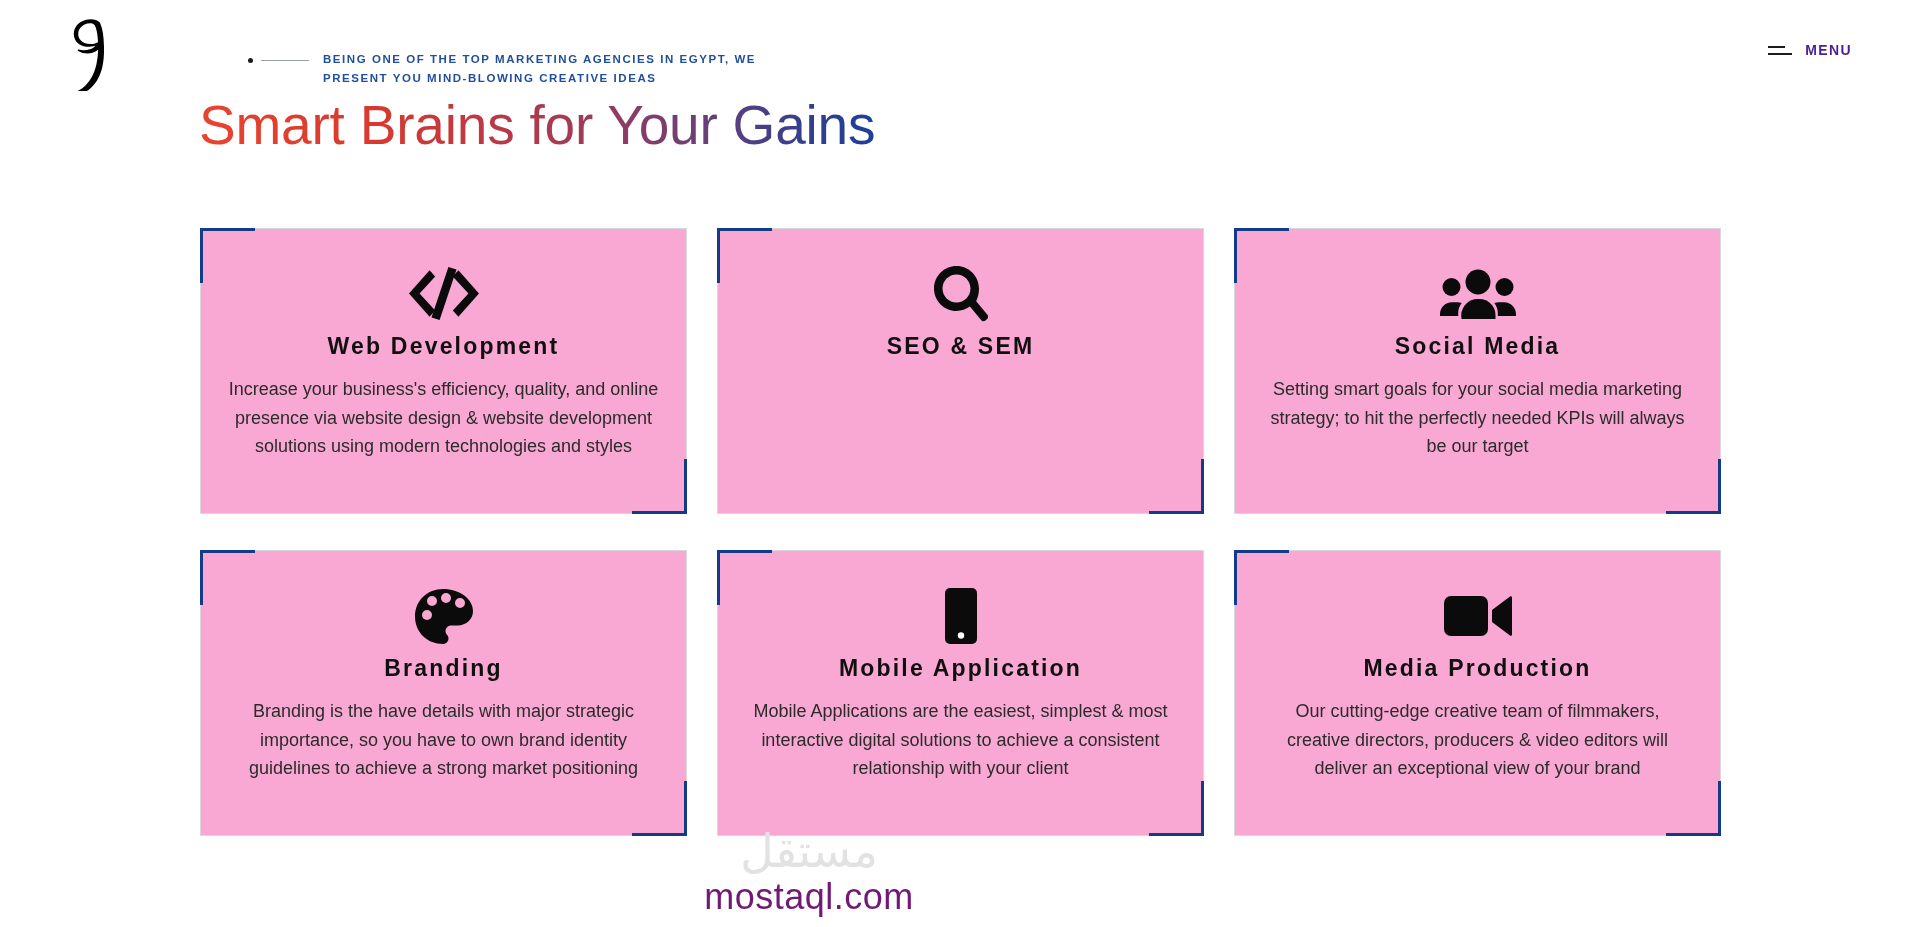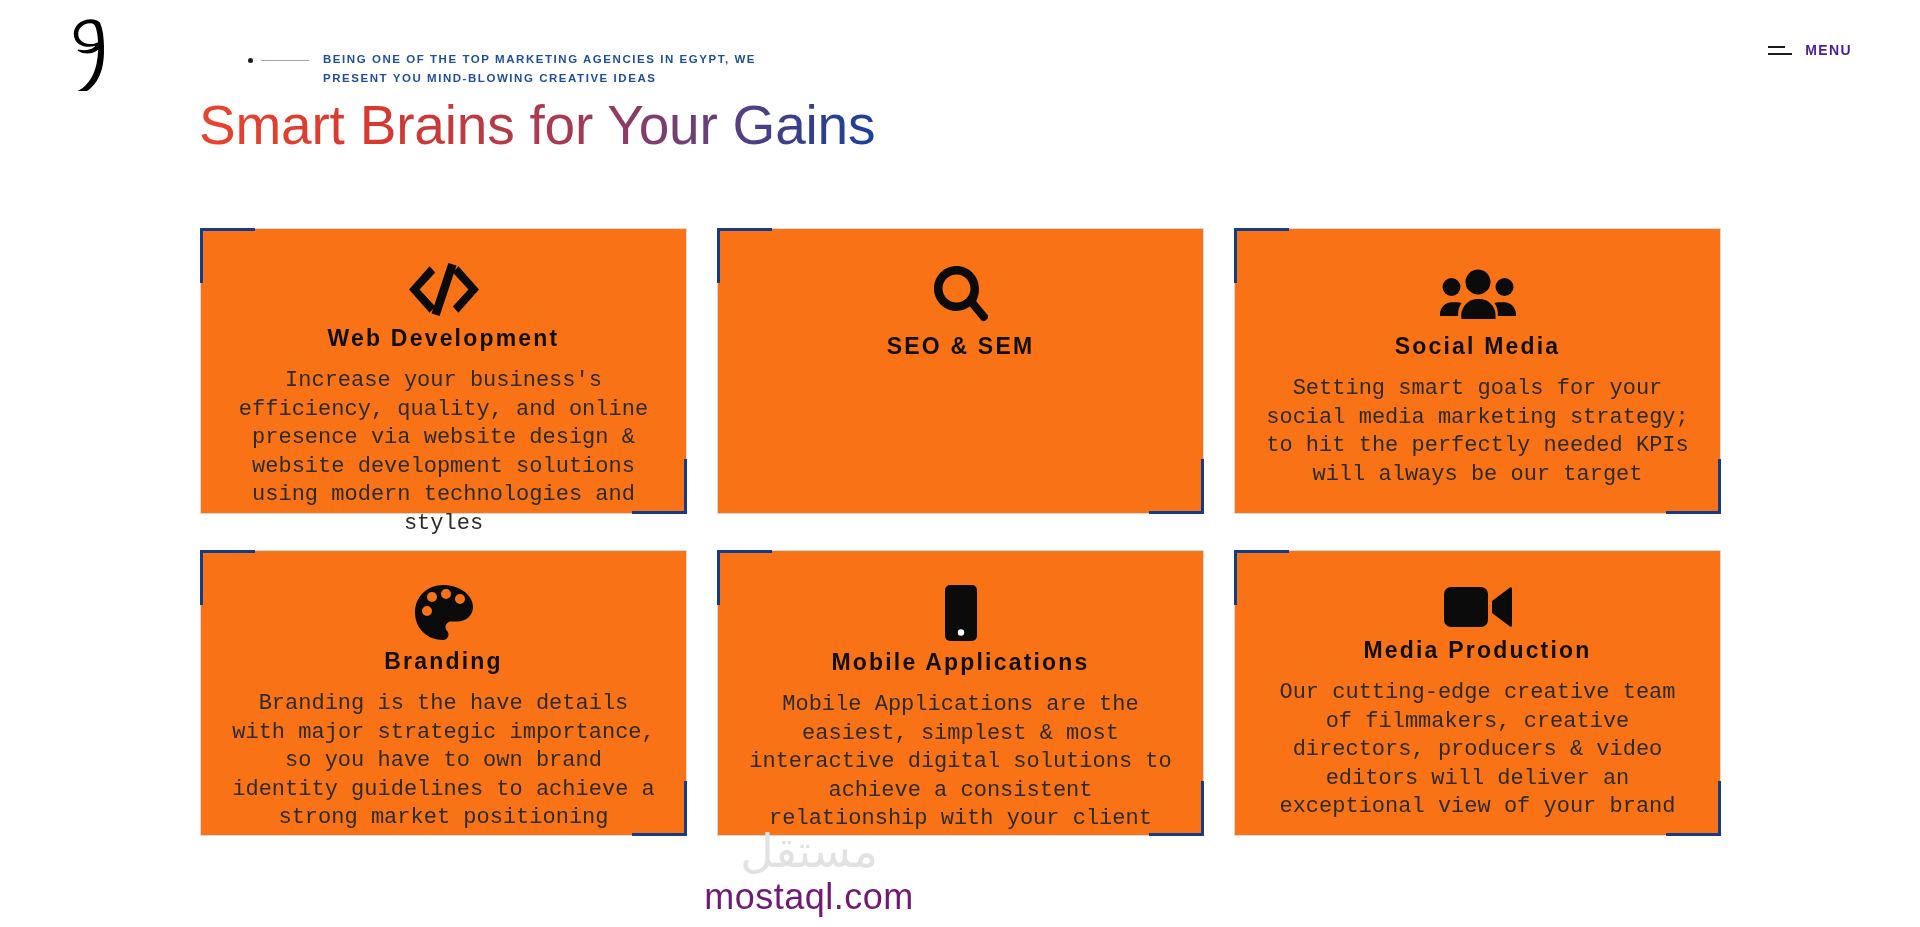--- a/index.html
+++ b/index.html
@@ -133,21 +133,21 @@
     top: 228px;
     width: 1530px;
     display: grid;
     grid-template-columns: repeat(3, 487px);
     gap: 36px 30px;
   }
 
   .card {
     position: relative;
     height: 286px;
-    background: #f97316;
+    background: #f9a8d4;
     border: 1px solid #d7d9dd;
     padding: 34px 12px 22px;
     display: flex;
     flex-direction: column;
     align-items: center;
   }
   
   .card::before,
   .card::after {
     content: "";
@@ -180,26 +180,25 @@
   .card-title {
     font-size: 23px;
     font-weight: 700;
     letter-spacing: 2.2px;
     color: #101010;
     text-align: center;
     margin-bottom: 15px;
   }
 
   .card-desc {
-    font-size: 22px;
+    font-size: 18px;
     line-height: 28.5px;
     color: #2b2b2b;
     text-align: center;
     max-width: 430px;
-    font-family: Liberation Mono, monospace;
   }
 
   
   .watermark {
     position: absolute;
     left: 50%;
     transform: translateX(-50%);
     bottom: 10px;
     width: 300px;
     text-align: center;
@@ -299,21 +298,21 @@
       <div class="card-desc">Branding is the have details with major strategic importance, so you have to own brand identity guidelines to achieve a strong market positioning</div>
     </div>
 
     <div class="card">
       <div class="card-icon">
         <svg width="32" height="56" viewBox="0 0 32 56" aria-hidden="true">
           <rect x="0" y="0" width="32" height="56" rx="5"></rect>
           <circle cx="16" cy="47.5" r="3.2" fill="#ffffff"></circle>
         </svg>
       </div>
-      <div class="card-title">Mobile Applications</div>
+      <div class="card-title">Mobile Application</div>
       <div class="card-desc">Mobile Applications are the easiest, simplest &amp; most interactive digital solutions to achieve a consistent relationship with your client</div>
     </div>
 
     <div class="card">
       <div class="card-icon">
         <svg width="68" height="44" viewBox="0 0 68 44" aria-hidden="true">
           <rect x="0" y="2" width="44" height="40" rx="7"></rect>
           <path d="M48 16 L66 2.5 C67 1.7 68 2.4 68 3.6 V40.4 C68 41.6 67 42.3 66 41.5 L48 28 Z"></path>
         </svg>
       </div>

